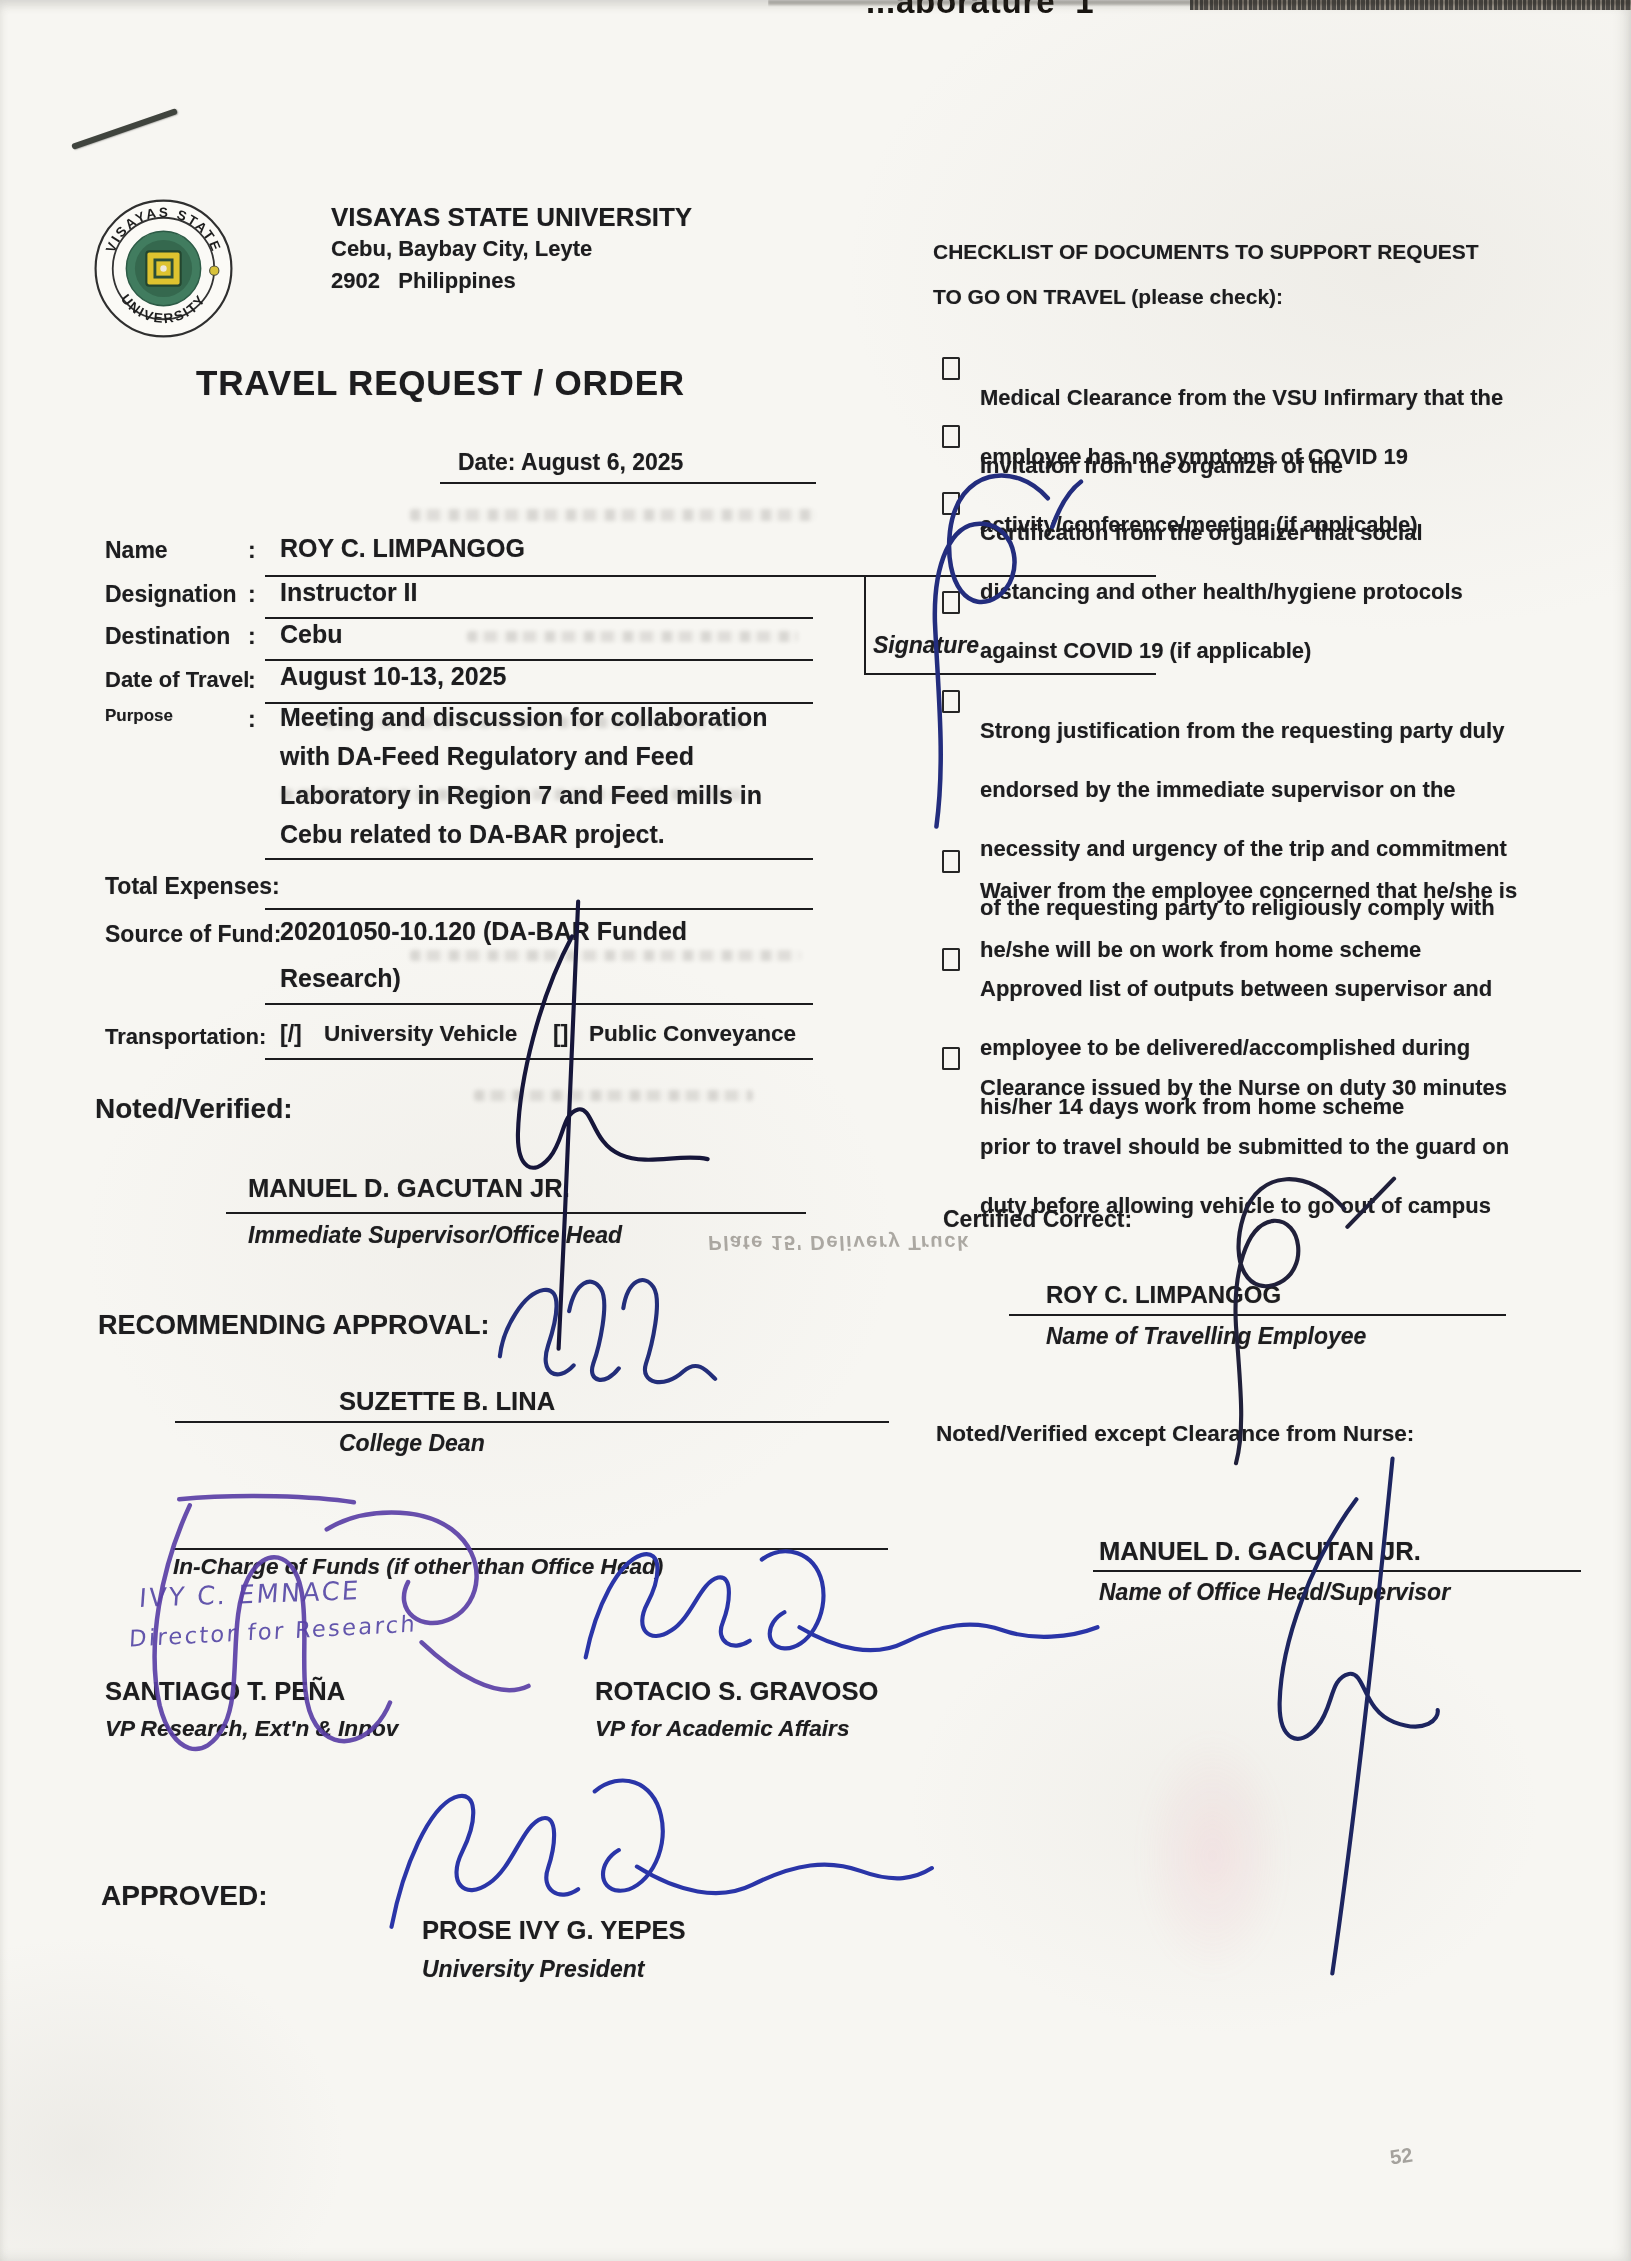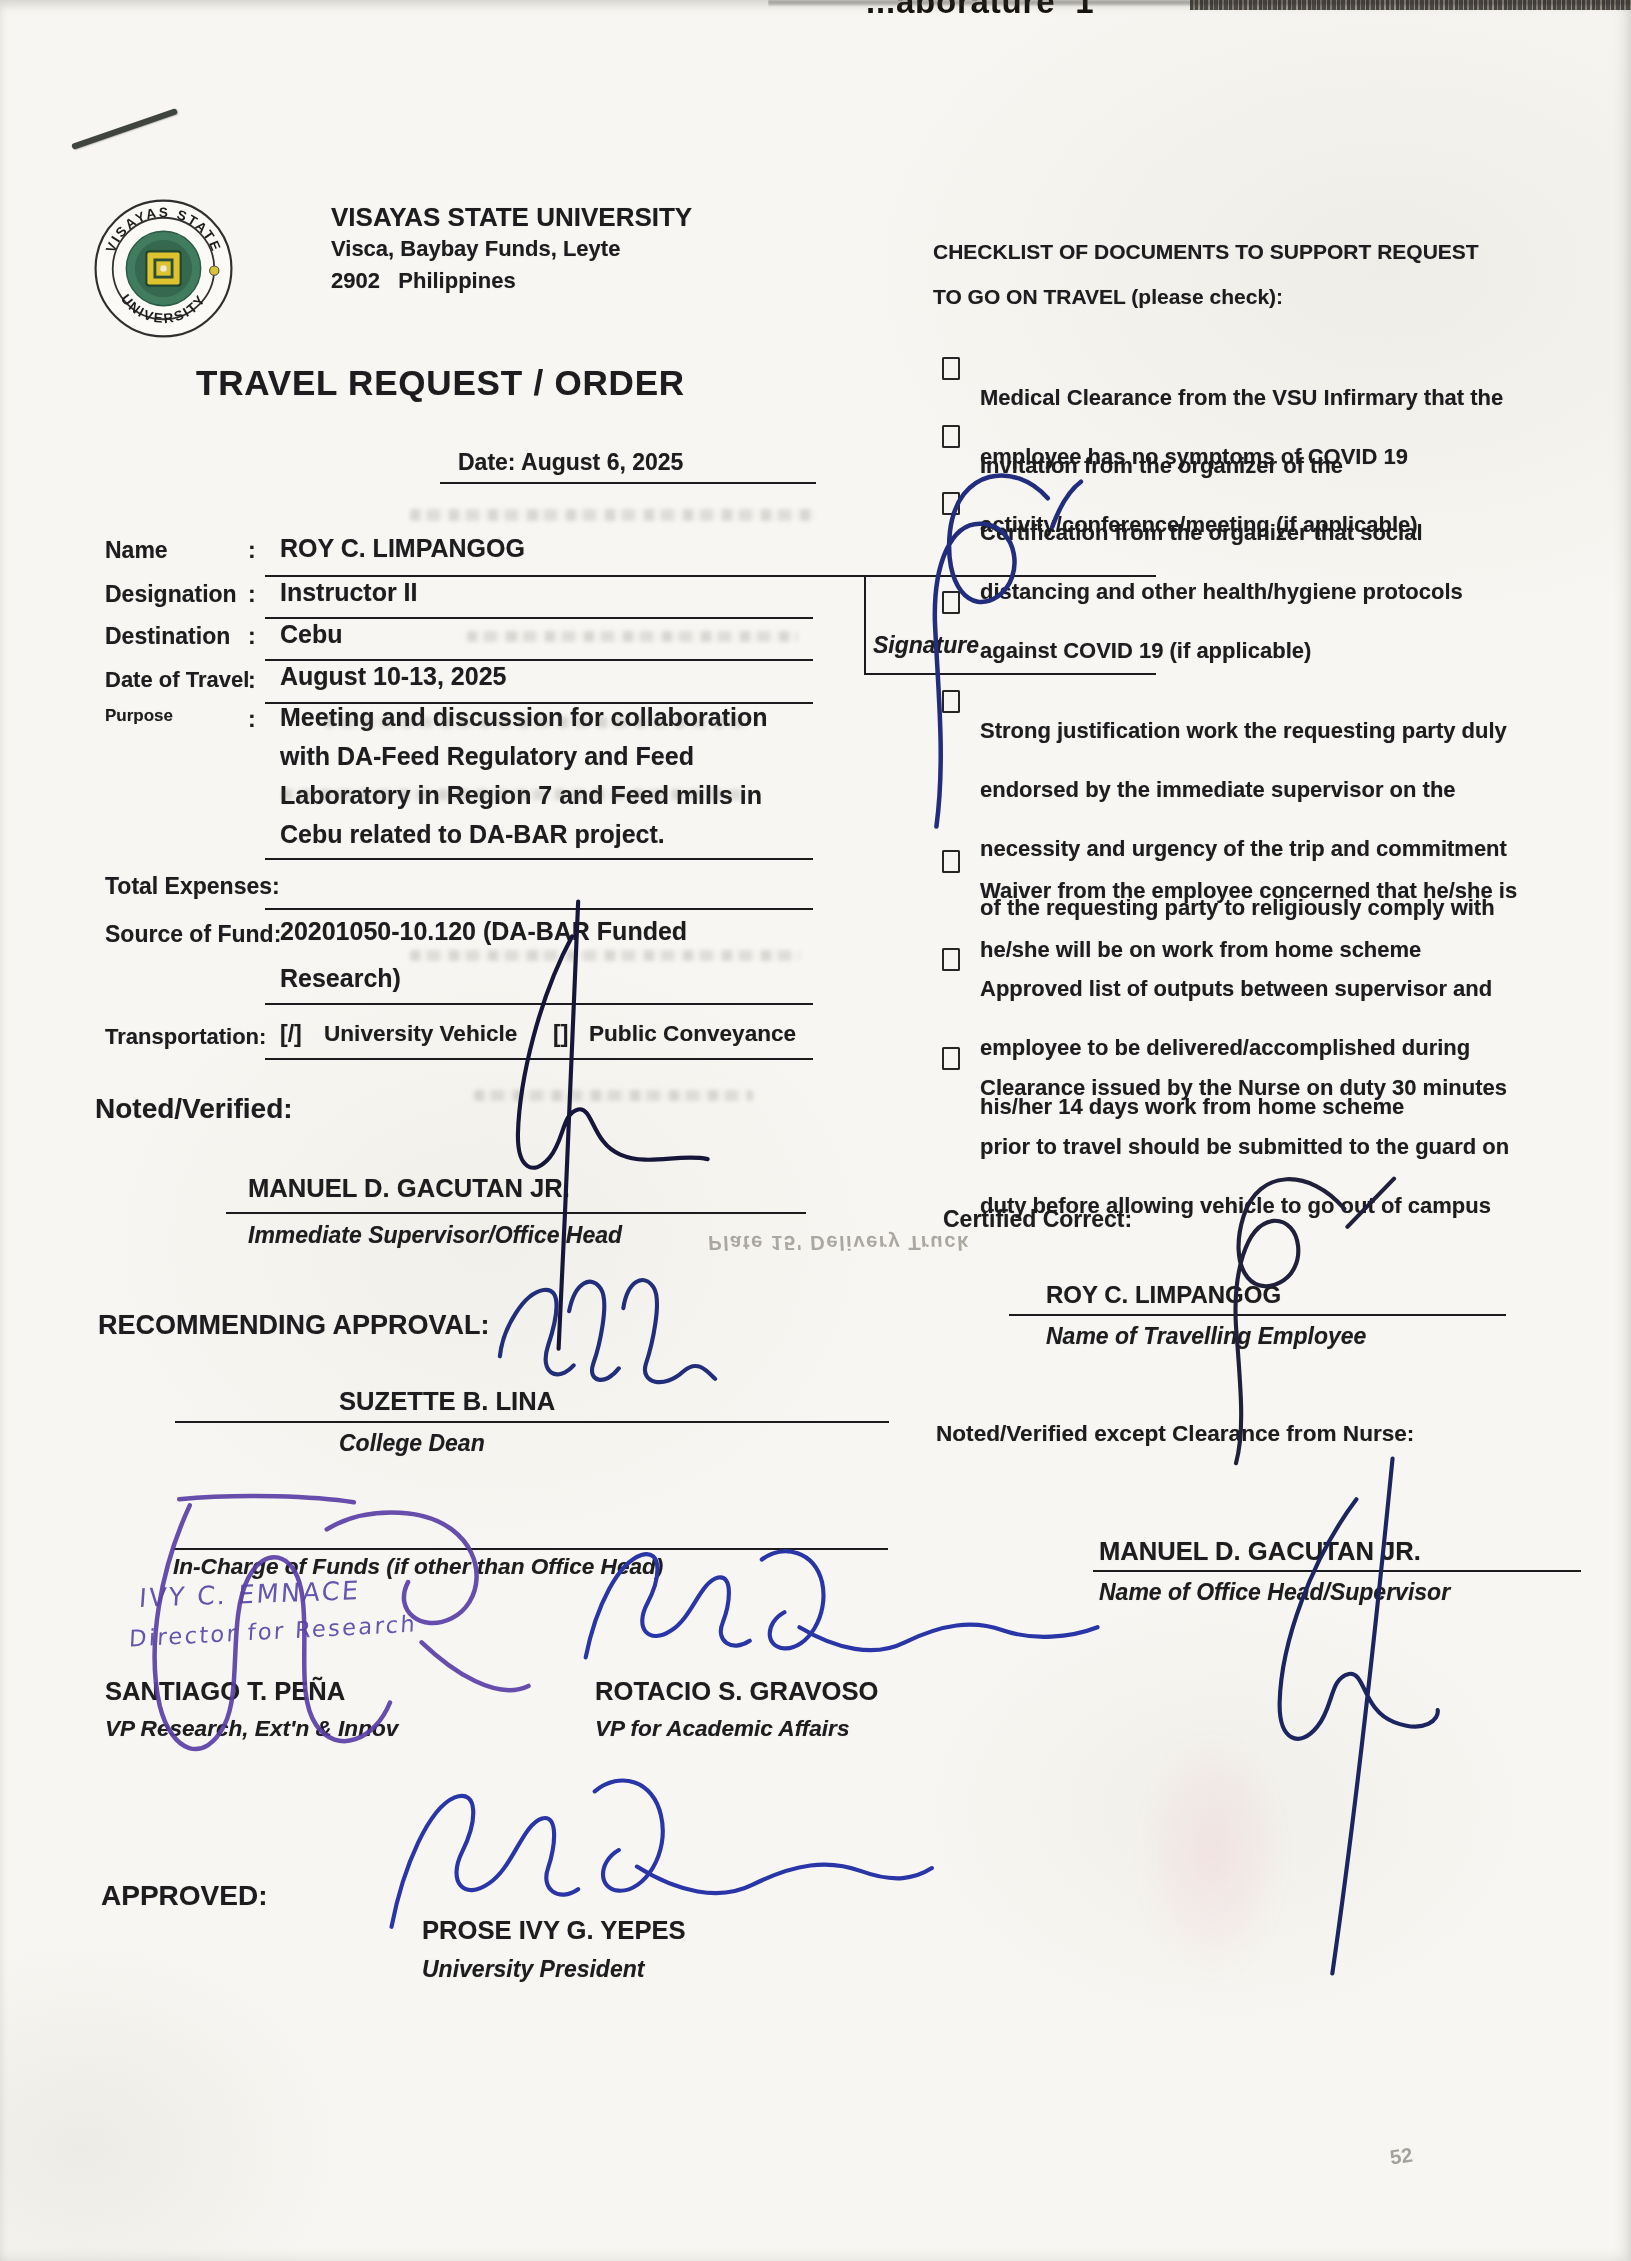--- a/index.html
+++ b/index.html
@@ -71,21 +71,21 @@
       <text font-size="19" font-weight="bold" fill="#1e1e1e" letter-spacing="3" text-anchor="middle">
         <textPath href="#arcT" startOffset="50%">VISAYAS STATE</textPath>
       </text>
       <text font-size="19" font-weight="bold" fill="#1e1e1e" letter-spacing="3" text-anchor="middle">
         <textPath href="#arcB" startOffset="50%">UNIVERSITY</textPath>
       </text>
     </svg>
   </div>
 
   <div class="t c" style="left:331px;top:202px;width:452px;font-size:26px">VISAYAS STATE UNIVERSITY</div>
-  <div class="t c" style="left:331px;top:236px;width:452px;font-size:22px">Visca, Baybay Funds, Leyte</div>
+  <div class="t c" style="left:331px;top:236px;width:452px;font-size:22px">Cebu, Baybay City, Leyte</div>
   <div class="t c" style="left:331px;top:268px;width:452px;font-size:22px">2902   Philippines</div>
   <div class="t c" style="left:196px;top:363px;width:452px;font-size:35px;letter-spacing:0.8px">TRAVEL REQUEST / ORDER</div>
   <div class="t" style="left:458px;top:449px;font-size:23px">Date: August 6, 2025</div>
   <div class="ln" style="left:440px;top:482px;width:376px"></div>
 
   <div class="t c" style="left:933px;top:240px;width:640px;font-size:21px">CHECKLIST OF DOCUMENTS TO SUPPORT REQUEST</div>
   <div class="t c" style="left:933px;top:285px;width:640px;font-size:21px">TO GO ON TRAVEL (please check):</div>
 
   <div class="cb" style="left:942px;top:357px"></div>
   <div class="t" style="left:980px;top:354px;width:617px">
@@ -99,21 +99,21 @@
   </div>
   <div class="cb" style="left:942px;top:492px"></div>
   <div class="t" style="left:980px;top:489px;width:617px">
     <div class="cl-line">Certification from the organizer that social</div>
     <div class="cl-line">distancing and other health/hygiene protocols</div>
     <div class="cl-line">against COVID 19 (if applicable)</div>
   </div>
   <div class="cb" style="left:942px;top:591px"></div>
   <div class="cb" style="left:942px;top:690px"></div>
   <div class="t" style="left:980px;top:687px;width:617px">
-    <div class="cl-line">Strong justification work the requesting party duly</div>
+    <div class="cl-line">Strong justification from the requesting party duly</div>
     <div class="cl-line">endorsed by the immediate supervisor on the</div>
     <div class="cl-line">necessity and urgency of the trip and commitment</div>
     <div class="cl-line">of the requesting party to religiously comply with</div>
   </div>
   <div class="cb" style="left:942px;top:850px"></div>
   <div class="t" style="left:980px;top:847px;width:617px">
     <div class="cl-line">Waiver from the employee concerned that he/she is</div>
     <div class="cl-line">he/she will be on work from home scheme</div>
   </div>
   <div class="cb" style="left:942px;top:948px"></div>

